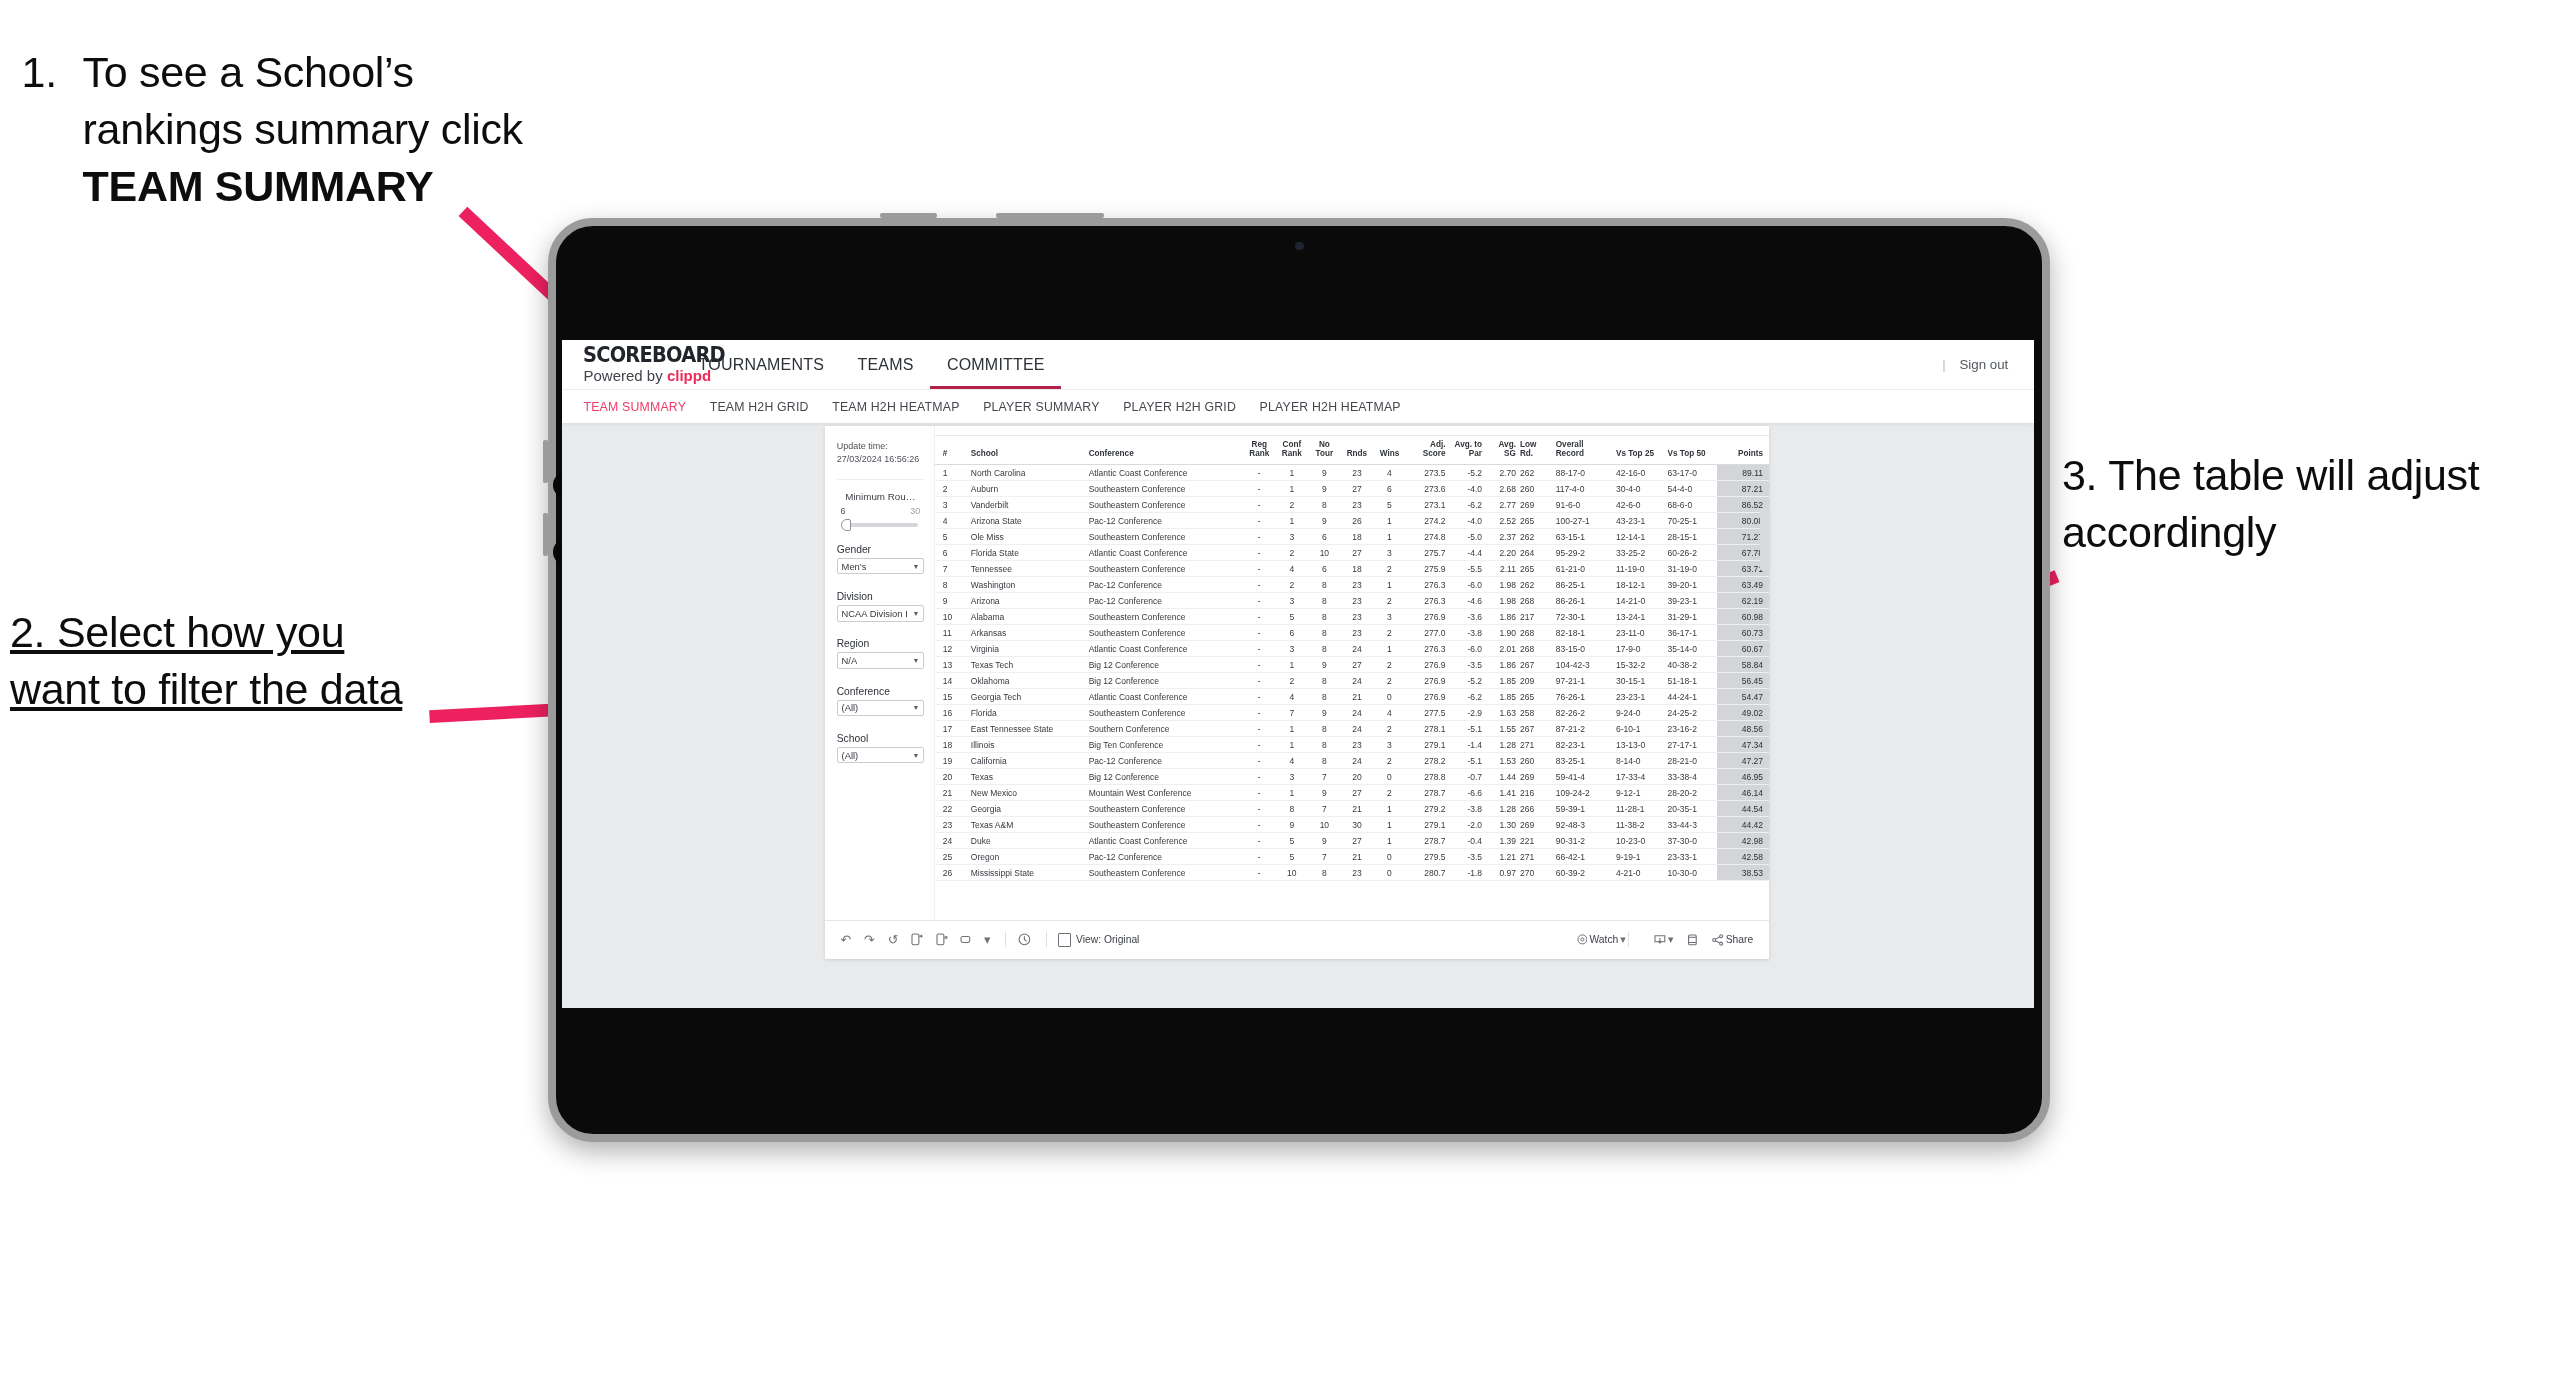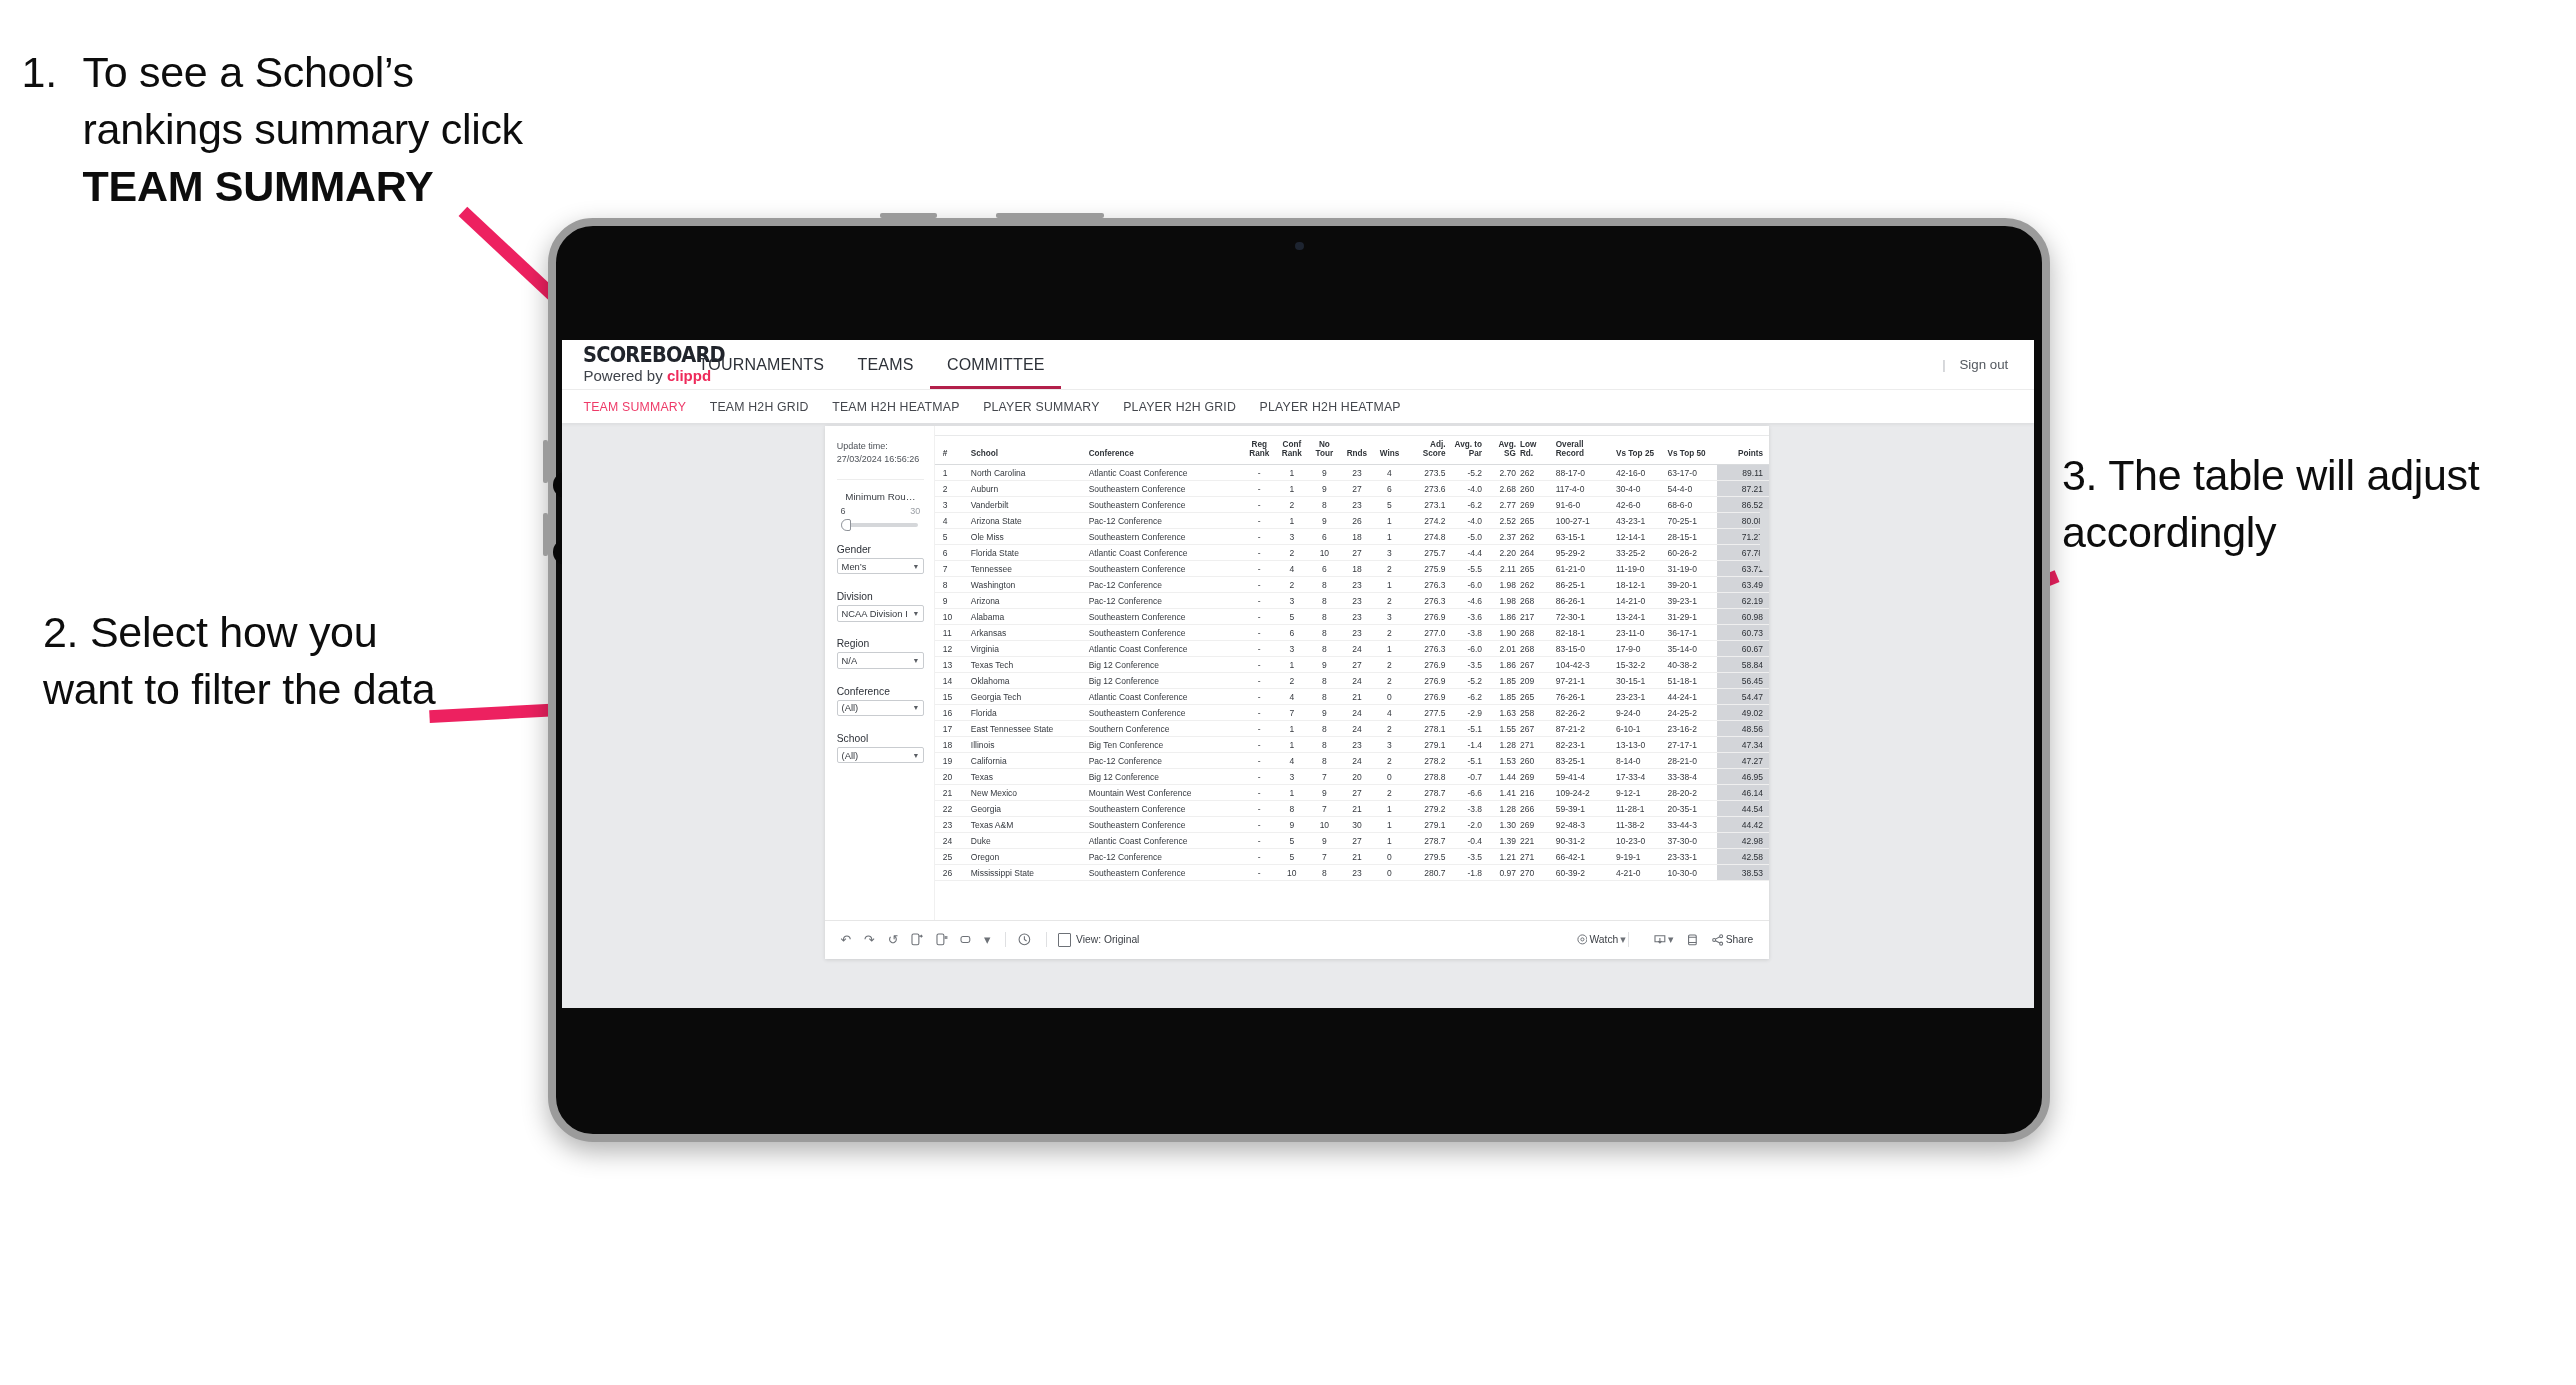--- a/index.html
+++ b/index.html
@@ -6,21 +6,21 @@
   body{
     width:2576px;height:1386px;background:#ffffff;overflow:hidden;
     font-family:"Liberation Sans",sans-serif;position:relative;
   }
 
   
   .anno{position:absolute;color:#0d0d0d;font-size:43px;line-height:1.32;letter-spacing:-0.3px;}
   #anno1{left:21.6px;top:44px;width:511px;}
   #anno1 .num{position:absolute;left:0;top:0;}
   #anno1 .body{display:block;margin-left:61px;}
-  #anno2{left:43px;top:604px;width:413px;}
+  #anno2{left:10px;top:604px;width:413px;text-decoration:underline;}
   #anno3{left:2062px;top:447px;width:521px;}
   .anno b{font-weight:bold;}
 
   
   .arrow-svg{position:absolute;left:0;top:0;width:2576px;height:1386px;pointer-events:none;}
 
   
   #tablet{
     position:absolute;left:548px;top:218px;width:1502px;height:924px;
     background:#0a0a0a;border-radius:45px;

